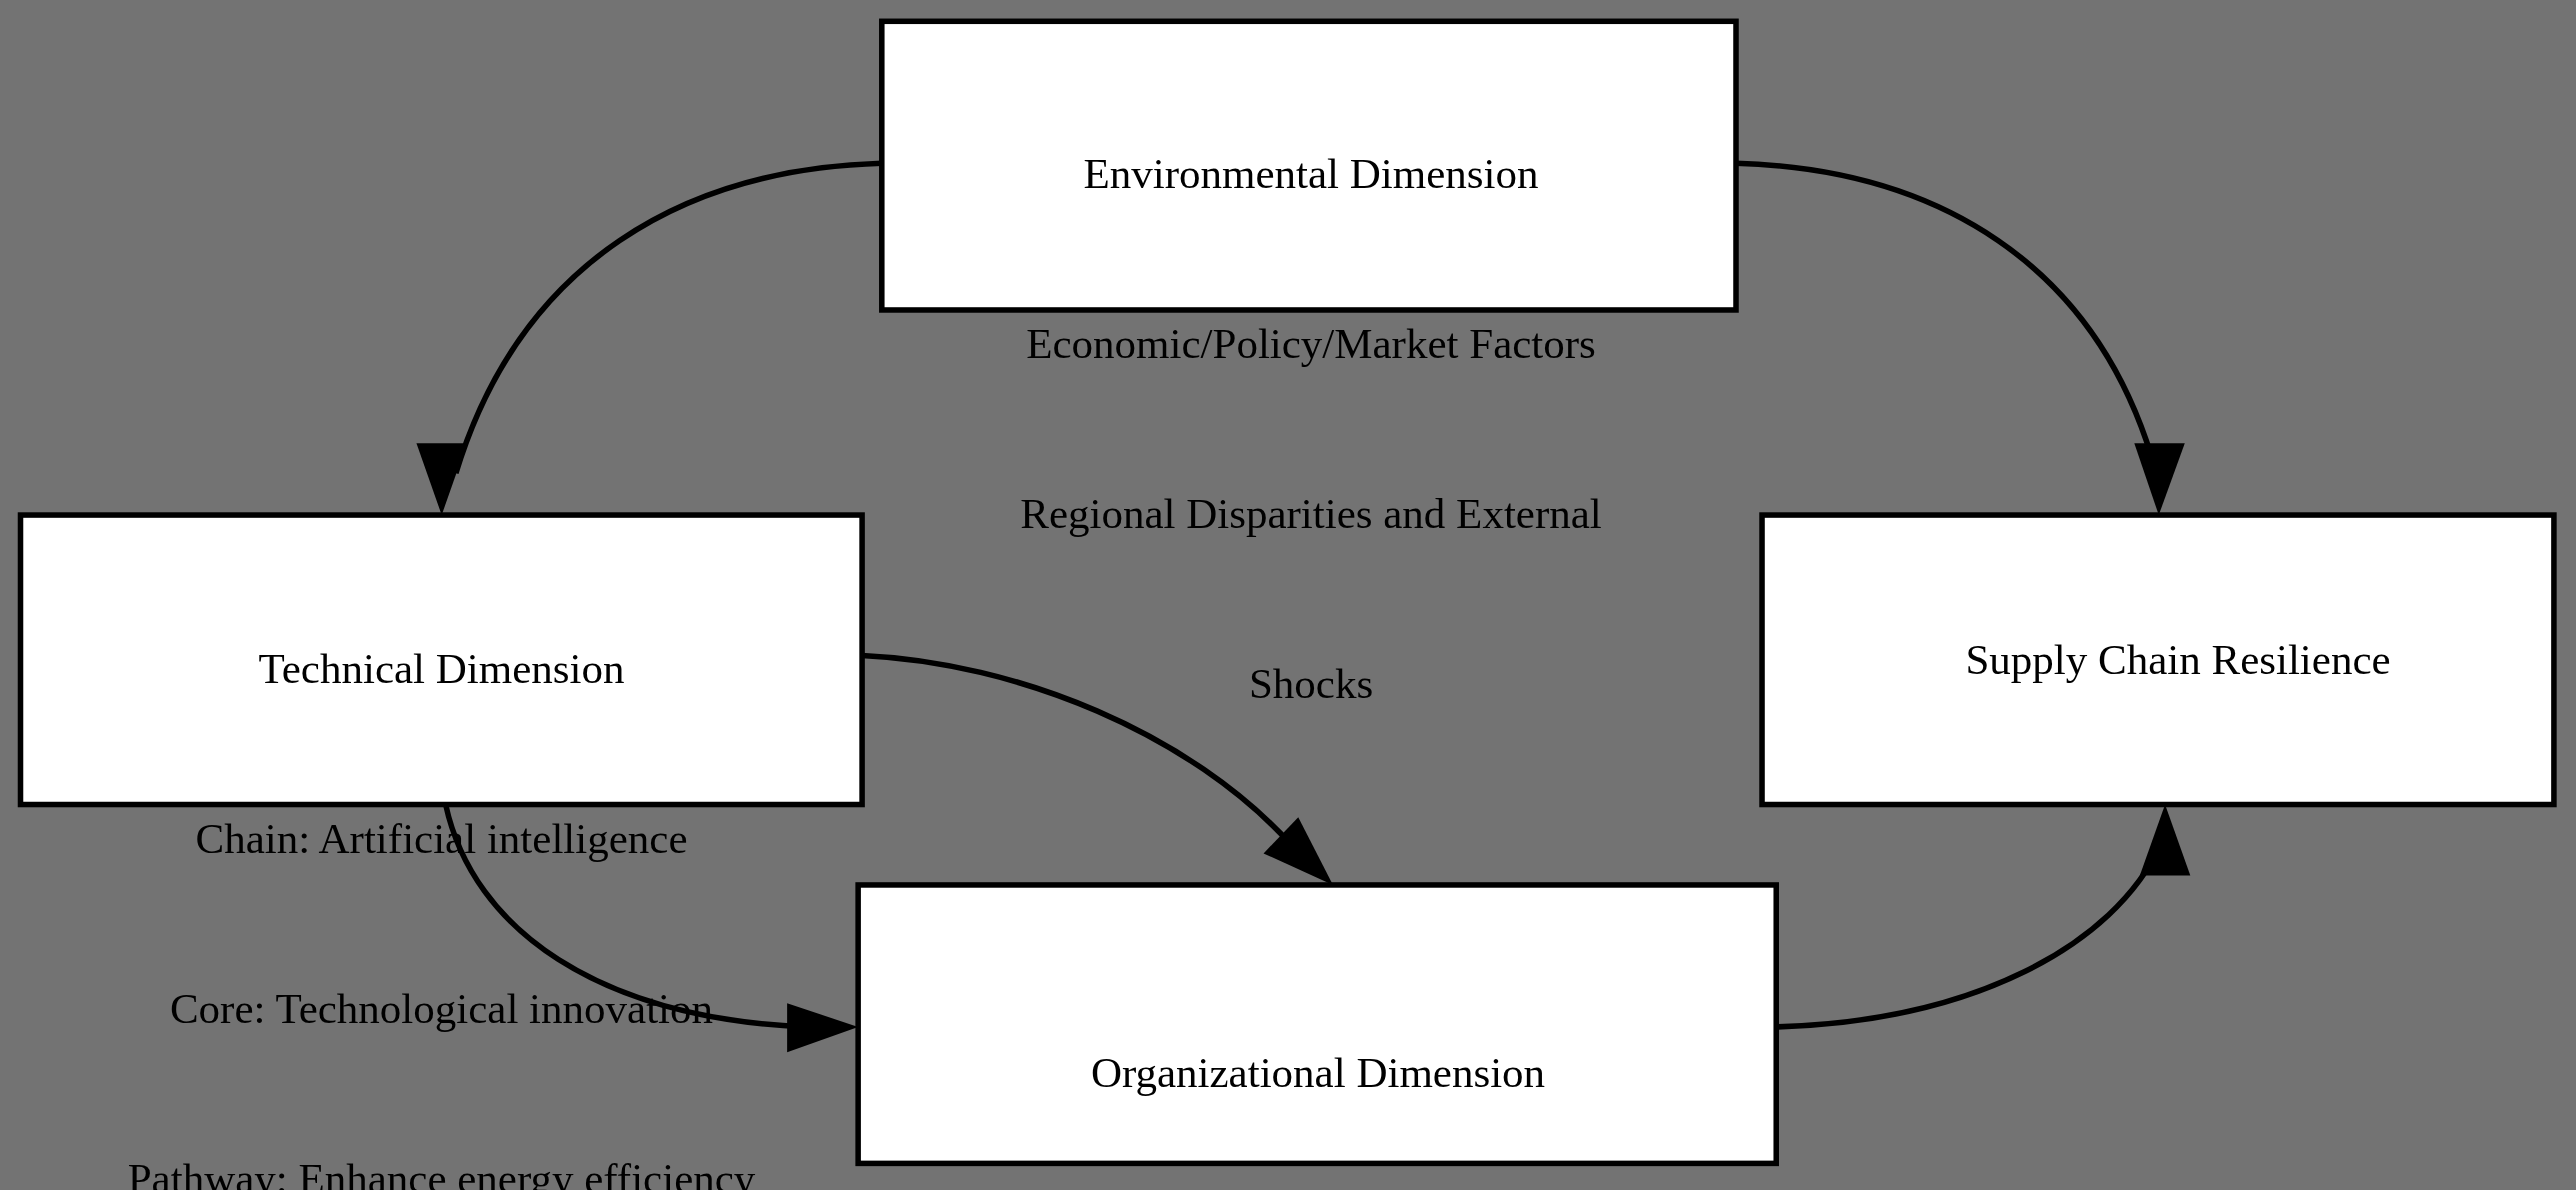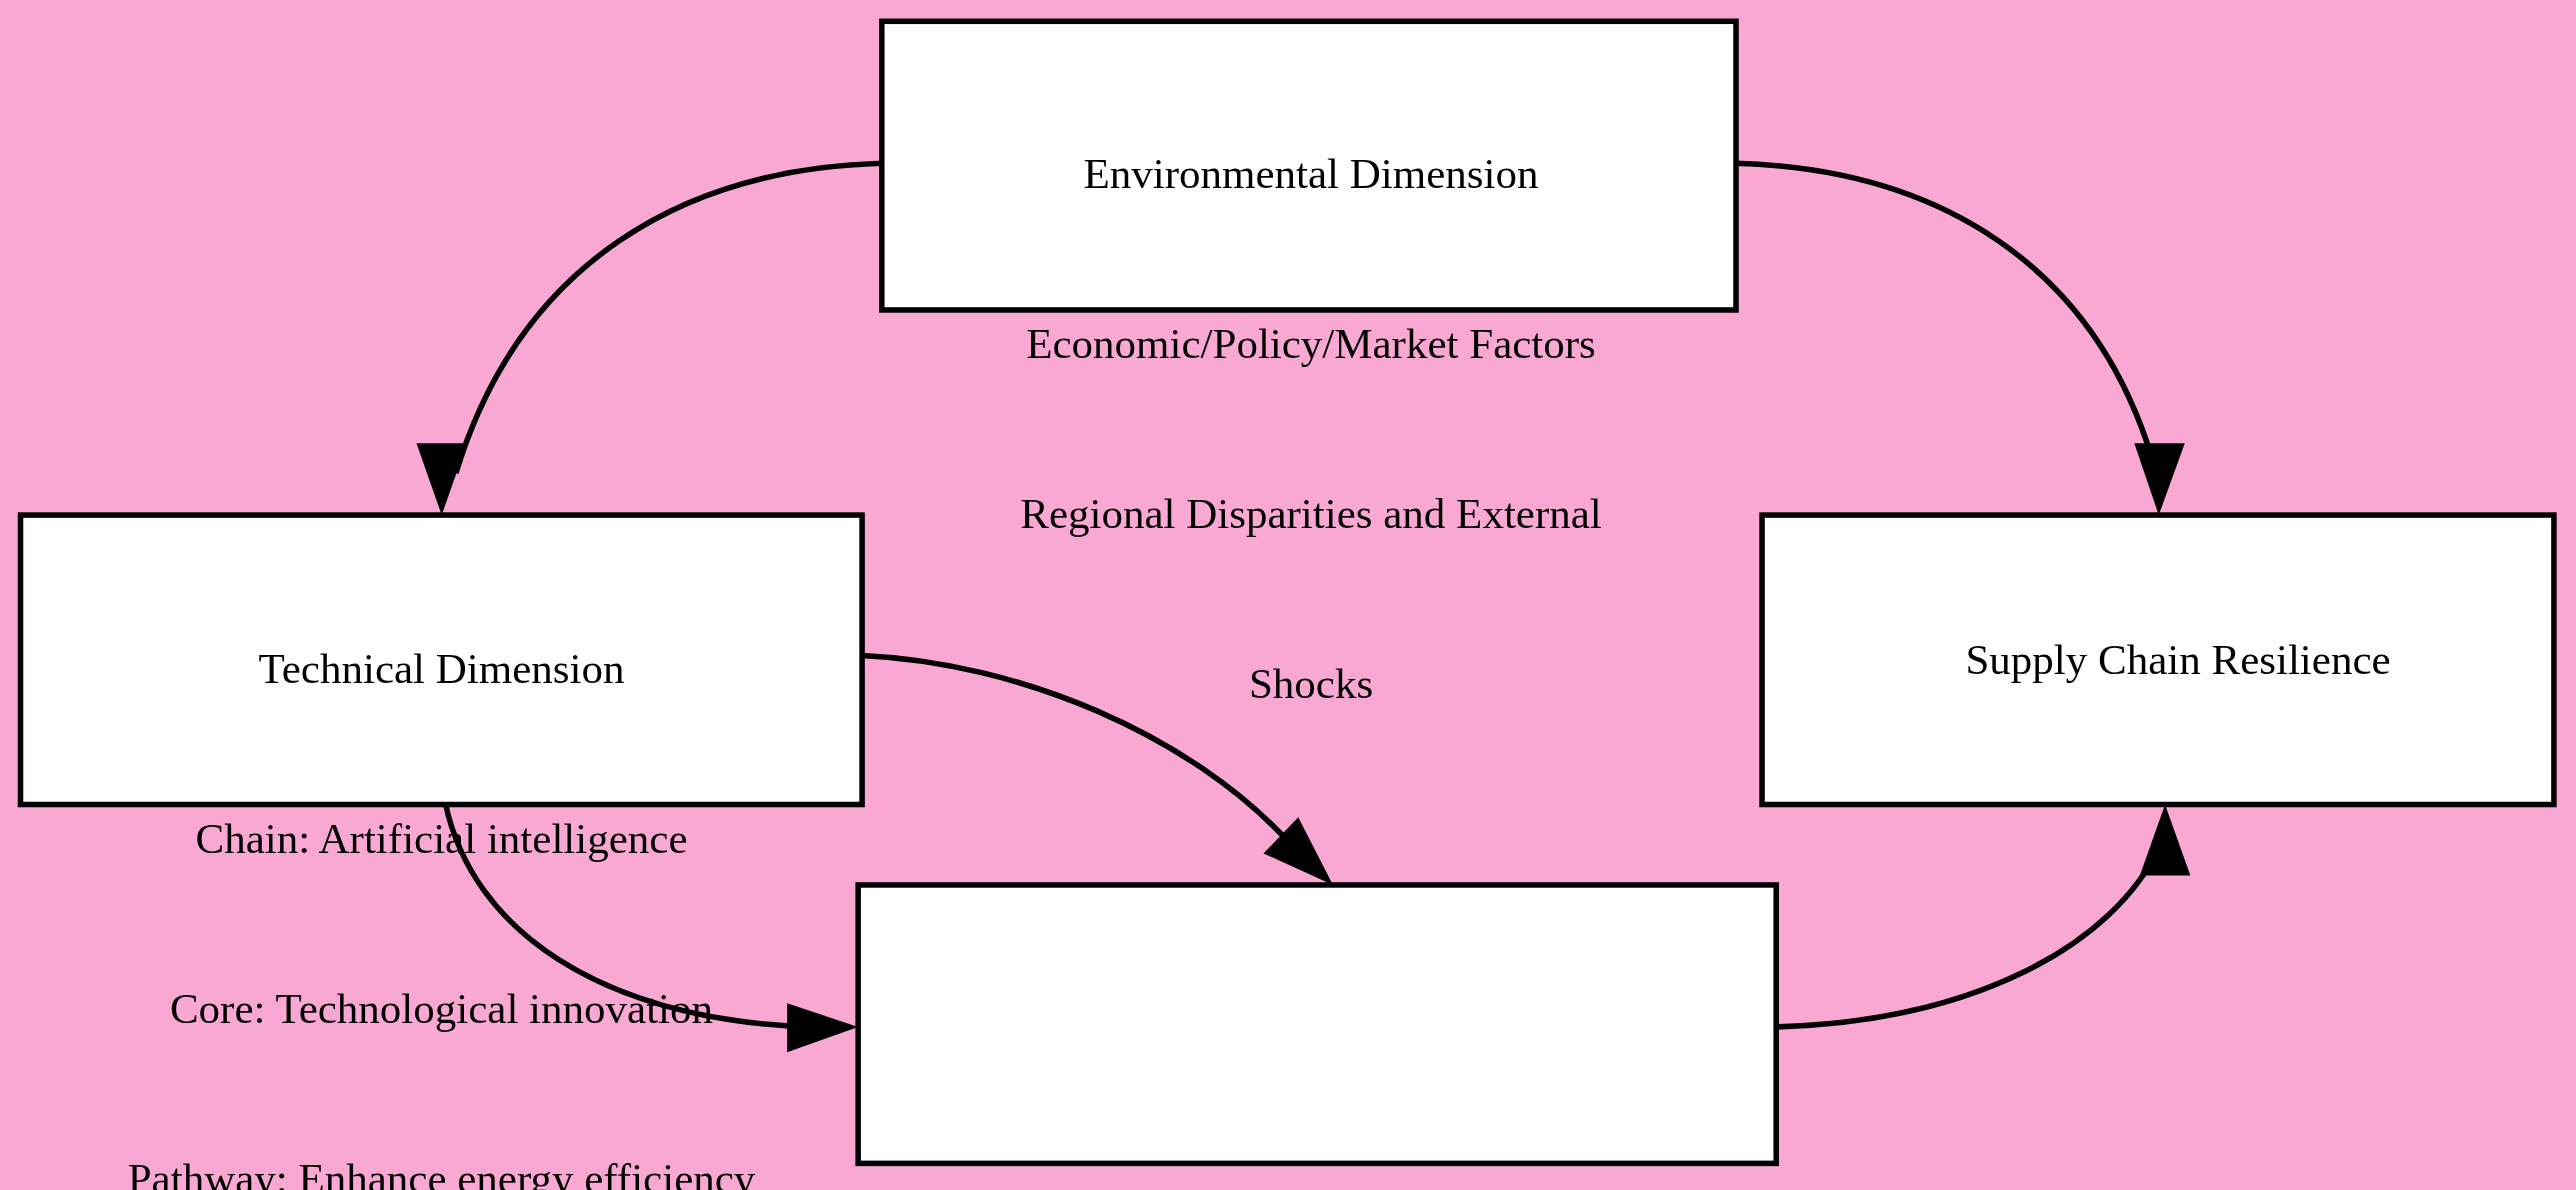--- a/index.html
+++ b/index.html
@@ -10,21 +10,21 @@
   body {
     width: 2576px;
     height: 1191px;
     overflow: hidden;
     font-family: "Liberation Serif", "DejaVu Serif", serif;
   }
   #diagram-root {
     position: relative;
     width: 2576px;
     height: 1191px;
-    background: #f9a8d4;
+    background: #737373;
   }
   svg.diagram-canvas {
     position: absolute;
     top: 0;
     left: 0;
     width: 2576px;
     height: 1191px;
     display: block;
   }
   .node-box {
@@ -128,19 +128,24 @@
     <span class="body-line">Shocks</span>
   </div>
 
   <div class="node-text" id="text-technical">
     <span class="title-line">Technical Dimension</span>
     <span class="body-line">Chain: Artificial intelligence</span>
     <span class="body-line">Core: Technological innovation</span>
     <span class="body-line">Pathway: Enhance energy efficiency</span>
   </div>
 
+  <div class="node-text" id="text-organizational">
+    <span class="title-line">Organizational Dimension</span>
+    
+    
+  </div>
 
   <div class="node-text centered-only" id="text-supplychain">
     <span class="title-line">Supply Chain Resilience</span>
   </div>
 
 </div>
 
 
 </body></html>

